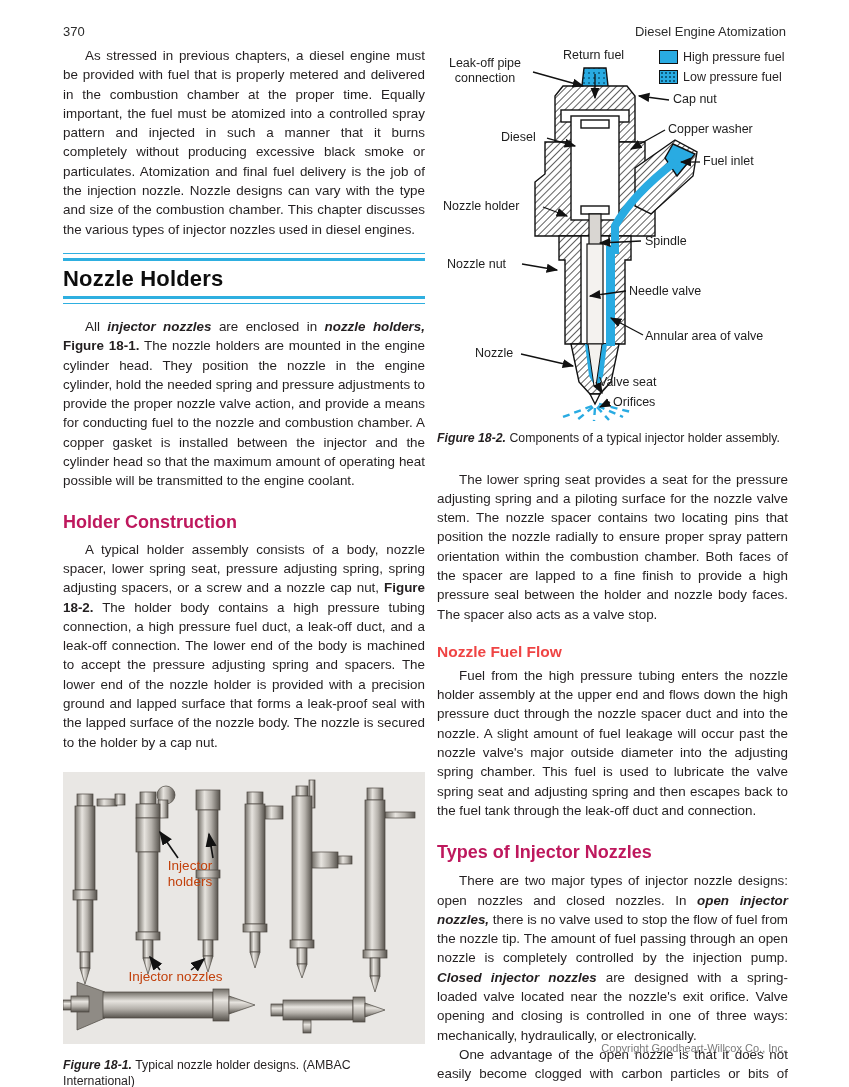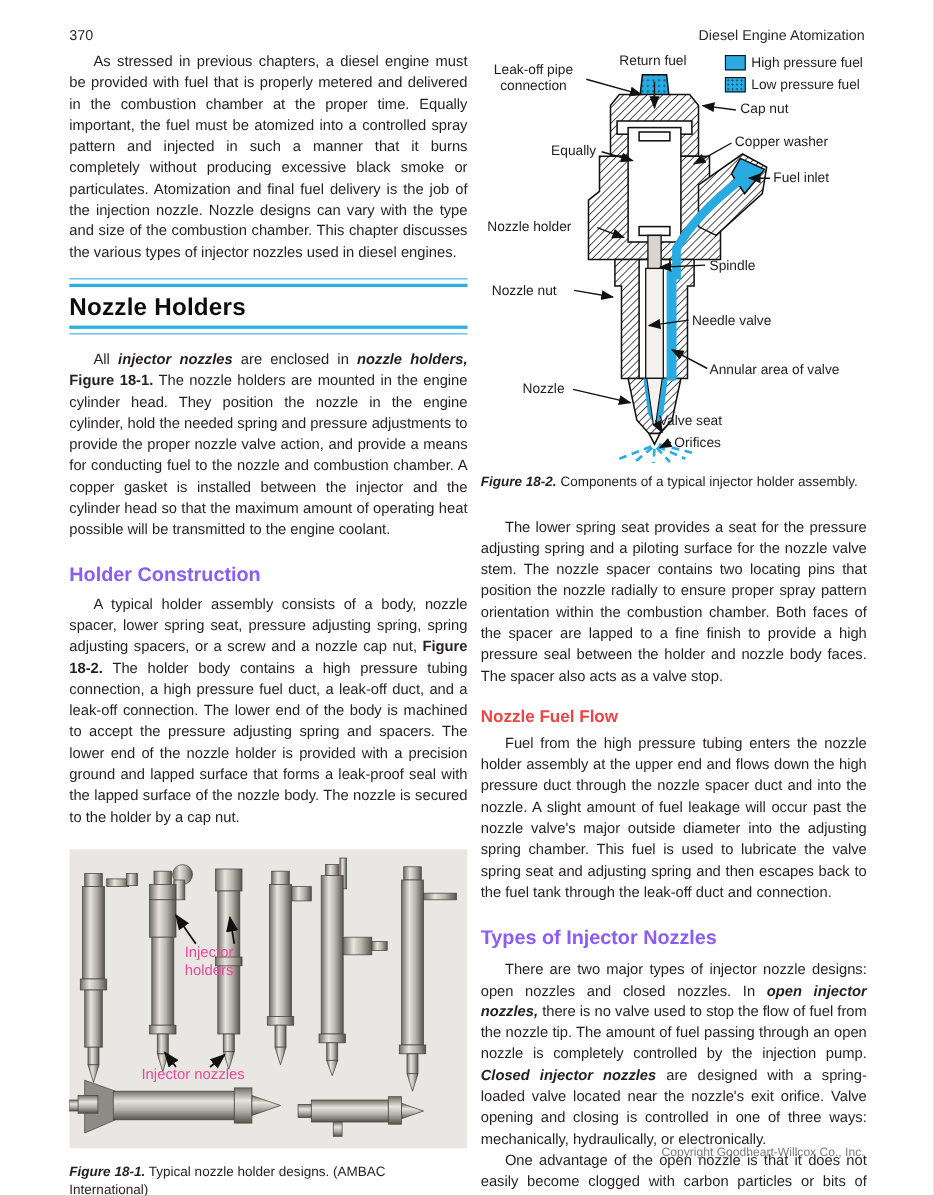--- a/index.html
+++ b/index.html
@@ -7,34 +7,34 @@
         font-family:"Liberation Sans","DejaVu Sans",sans-serif;color:#231f20;overflow:hidden;}
   .hdr{position:absolute;left:63px;top:24px;width:723px;display:flex;justify-content:space-between;
        font-size:13px;color:#2b2b2b;text-align:right;}
   .col{position:absolute;top:46px;}
   .col-left{left:63px;width:362px;}
   .col-right{left:437px;width:351px;}
   p.body{font-size:13.4px;line-height:19.3px;text-align:justify;text-indent:22px;margin:0;}
   .b{font-weight:bold;}
   .i{font-style:italic;}
   .h1{font-size:22px;font-weight:bold;color:#0d0d0d;margin:5px 0 4px 0;letter-spacing:.2px;}
-  .h2{font-size:18px;font-weight:bold;color:#8b5cf6;margin:0;}
+  .h2{font-size:18px;font-weight:bold;color:#be185d;margin:0;}
   .h3{font-size:15.5px;font-weight:bold;color:#ef4444;margin:0;}
   .rule-top{height:4px;border-top:1.5px solid #2eafe0;border-bottom:3px solid #2eafe0;margin-top:14px;}
   .rule-bot{height:4px;border-top:3px solid #2eafe0;border-bottom:1.5px solid #2eafe0;}
   .caption{font-size:12.3px;line-height:16.5px;margin:0;}
   .fig2{position:relative;width:353px;height:378px;}
   .dlabel{position:absolute;font-size:12.5px;line-height:15px;color:#1d1d1d;white-space:nowrap;}
   .dlabel.wrap{white-space:normal;text-align:center;}
   .legend-row{position:absolute;display:flex;align-items:center;gap:5px;font-size:12.5px;}
   .sw{width:17px;height:12px;border:1.2px solid #111;background:#29abe2;flex:0 0 auto;}
   .sw.dots{background-color:#29abe2;background-image:radial-gradient(#0b5c80 1px, transparent 1.1px);
            background-size:4px 4px;}
   .fig1{position:relative;width:362px;height:272px;margin-top:20px;}
-  .plabel{position:absolute;font-size:13.5px;line-height:16.5px;color:#ec4899;text-align:center;}
+  .plabel{position:absolute;font-size:13.5px;line-height:16.5px;color:#c2410c;text-align:center;}
   .footer{position:absolute;right:63px;top:1042px;font-size:11px;color:#7b7b7b;}
 </style>
 </head>
 <body>
 
 <div class="page">
 
   <div class="hdr">
     <span>370</span>
     <span>Diesel Engine Atomization</span>
@@ -233,21 +233,21 @@
         <span>High pressure fuel</span>
       </div>
       <div class="legend-row" style="left:222px;top:24px">
         <span class="sw dots"></span>
         <span>Low pressure fuel</span>
       </div>
 
       <div class="dlabel wrap" style="left:2px;top:10px;width:92px">Leak-off pipe connection</div>
       <div class="dlabel" style="left:126px;top:2px">Return fuel</div>
       <div class="dlabel" style="left:236px;top:46px">Cap nut</div>
-      <div class="dlabel" style="left:64px;top:84px">Equally</div>
+      <div class="dlabel" style="left:64px;top:84px">Diesel</div>
       <div class="dlabel" style="left:231px;top:76px">Copper washer</div>
       <div class="dlabel" style="left:266px;top:108px">Fuel inlet</div>
       <div class="dlabel" style="left:6px;top:153px">Nozzle holder</div>
       <div class="dlabel" style="left:208px;top:188px">Spindle</div>
       <div class="dlabel" style="left:10px;top:211px">Nozzle nut</div>
       <div class="dlabel" style="left:192px;top:238px">Needle valve</div>
       <div class="dlabel" style="left:208px;top:283px">Annular area of valve</div>
       <div class="dlabel" style="left:38px;top:300px">Nozzle</div>
       <div class="dlabel" style="left:162px;top:329px">Valve seat</div>
       <div class="dlabel" style="left:176px;top:349px">Orifices</div>

